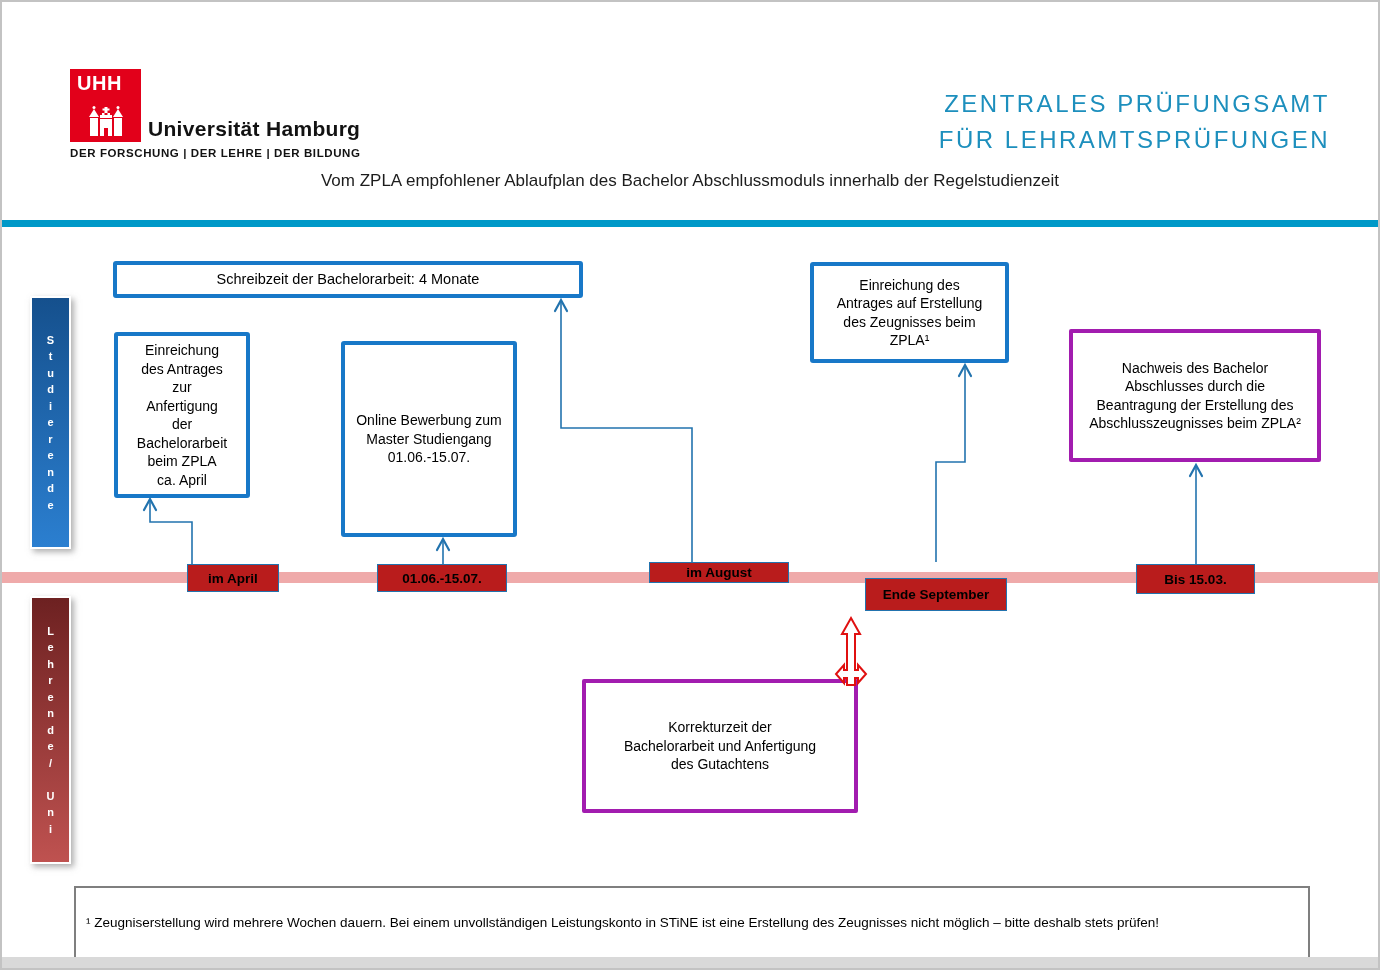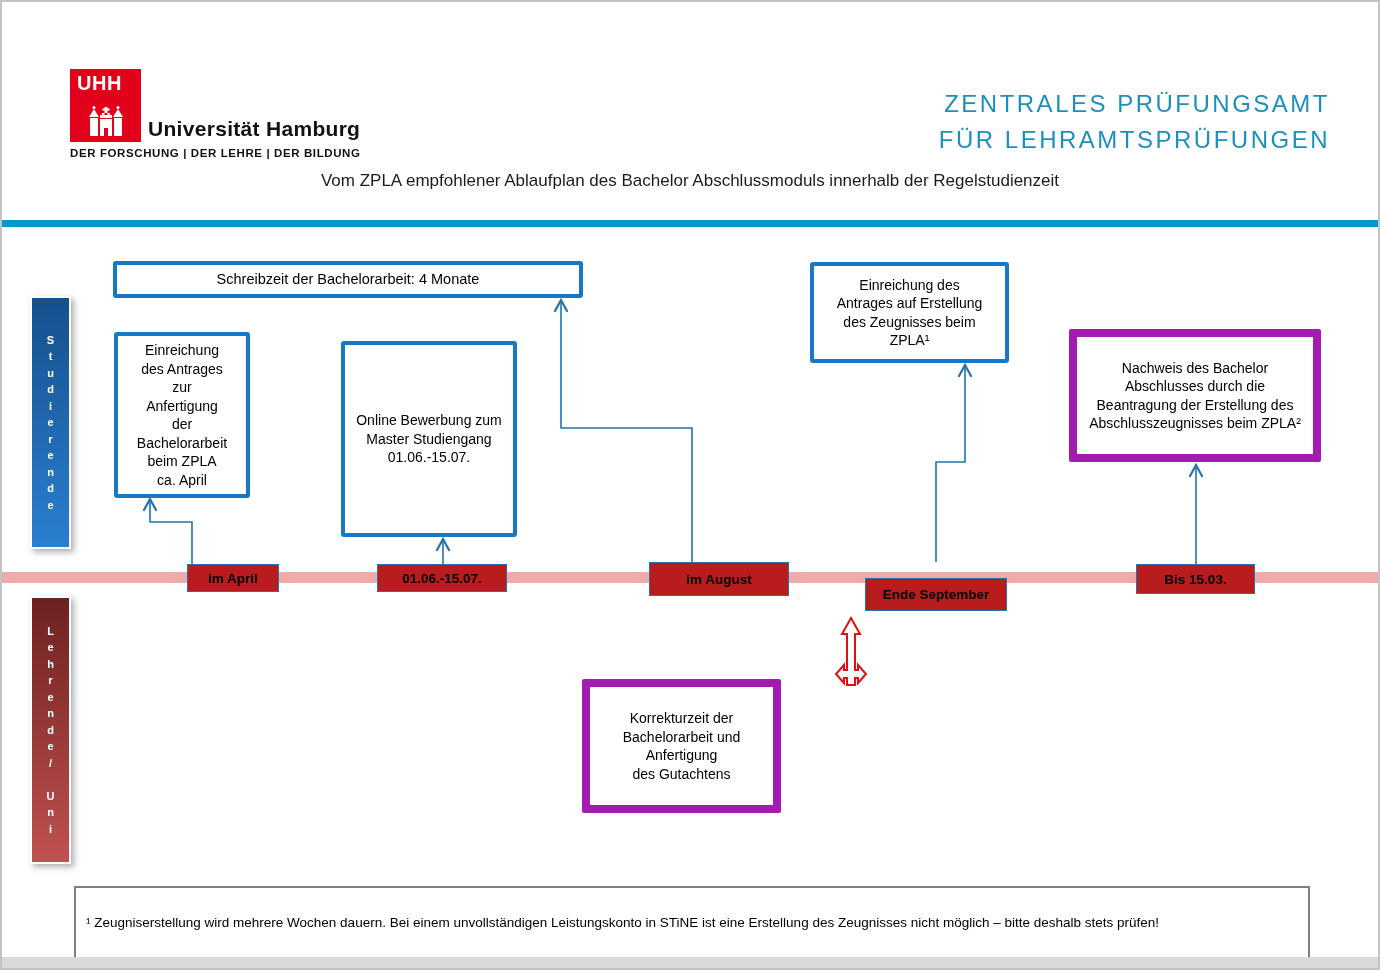--- a/index.html
+++ b/index.html
@@ -16,40 +16,40 @@
   .claim{position:absolute;left:68px;top:145px;font-size:11.5px;font-weight:bold;color:#121212;letter-spacing:0.6px;}
   .office{position:absolute;right:48px;top:84px;text-align:right;font-size:24px;line-height:36px;letter-spacing:2.5px;color:#1d8fbd;font-weight:400;}
   .title{position:absolute;left:0;top:168px;width:100%;text-align:center;font-size:17px;line-height:21.5px;color:#1c1c1c;font-weight:500;}
   .divider{position:absolute;left:0;top:218px;width:100%;height:7px;background:#0099c8;}
   
   .timeline-bar{position:absolute;left:0;top:570px;width:100%;height:11px;background:#efaaaa;}
   .tlabel{position:absolute;background:#b91c1c;border:1.5px solid #2273ae;display:flex;align-items:center;justify-content:center;
     font-size:13.5px;font-weight:bold;box-sizing:border-box;z-index:3;}
   #tl-april{left:185px;top:562px;width:92px;height:28px;}
   #tl-juni{left:375px;top:562px;width:130px;height:28px;}
-  #tl-august{left:647px;top:560px;width:140px;height:34px;}
+  #tl-august{left:647px;top:560px;width:140px;height:21px;}
   #tl-september{left:863px;top:576px;width:142px;height:33px;}
   #tl-maerz{left:1134px;top:562px;width:119px;height:30px;}
   
   .lane{position:absolute;width:41px;color:#fff;font-weight:bold;font-size:11px;line-height:16.5px;text-align:center;
     white-space:pre-line;border:2px solid #fff;box-shadow:3px 3px 6px rgba(110,110,110,0.55);
     display:flex;align-items:center;justify-content:center;box-sizing:border-box;z-index:2;}
   .lane-stud{left:28px;top:294px;height:253px;background:linear-gradient(180deg,#15508d,#2b7fd0);}
   .lane-lehr{left:28px;top:594px;height:268px;background:linear-gradient(180deg,#6d2121,#bf5250);}
   
   .pbox{position:absolute;background:#fff;display:flex;align-items:center;justify-content:center;text-align:center;
     font-size:14px;line-height:18.5px;font-weight:500;white-space:pre-line;box-sizing:border-box;z-index:2;}
   .pbox.blue{border:4px solid #1878c8;border-radius:3px;}
-  .pbox.red{border:8px solid #a21caf;border-radius:2px;}
+  .pbox.red{border:4px solid #a21caf;border-radius:2px;}
   #box-schreibzeit{left:111px;top:259px;width:470px;height:37px;font-size:14.5px;}
   #box-antrag-anfertigung{left:112px;top:330px;width:136px;height:166px;}
   #box-online-bewerbung{left:339px;top:339px;width:176px;height:196px;}
   #box-antrag-zeugnis{left:808px;top:260px;width:199px;height:101px;}
   #box-nachweis{left:1067px;top:327px;width:252px;height:133px;}
-  #box-korrekturzeit{left:580px;top:677px;width:199px;height:134px;}
+  #box-korrekturzeit{left:580px;top:677px;width:276px;height:134px;}
   #box-frist{left:878px;top:677px;width:251px;height:135px;}
   
   .connectors{position:absolute;left:0;top:0;width:1380px;height:970px;pointer-events:none;z-index:4;}
   .c{fill:none;stroke:#2273ae;stroke-width:1.6;}
   .a{fill:none;stroke:#2273ae;stroke-width:2.2;stroke-linecap:round;}
   
   .footnotes{position:absolute;left:72px;top:884px;width:1236px;height:73px;border:2px solid #7f7f7f;box-sizing:border-box;
     padding:5px 10px;font-size:13.5px;line-height:19.5px;font-weight:500;white-space:pre-line;}
   .bottom-strip{position:absolute;left:0;bottom:0;width:100%;height:11px;background:#d9d9d9;}
 </style>

